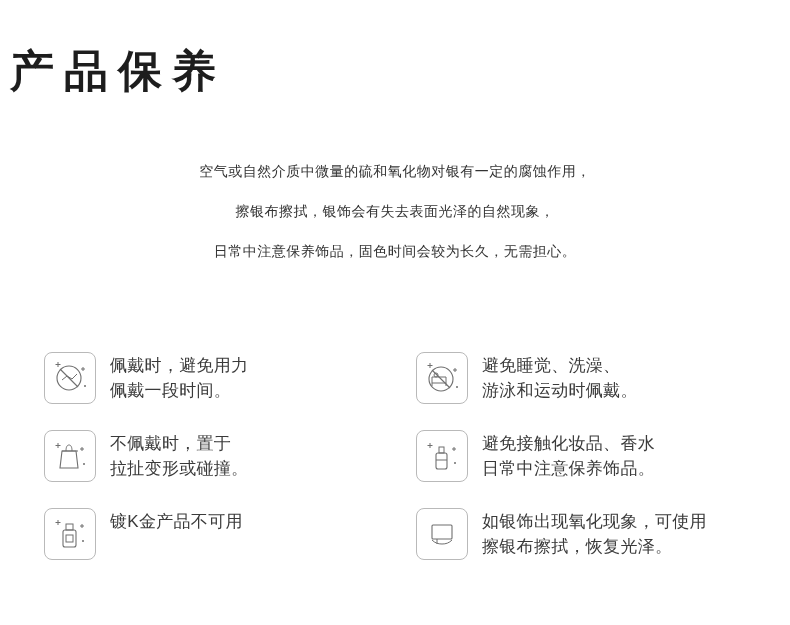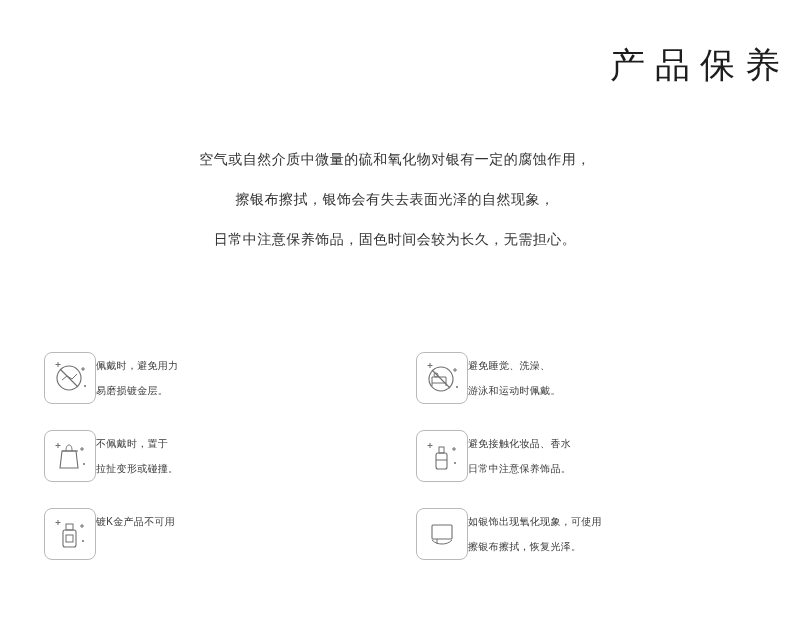--- a/index.html
+++ b/index.html
@@ -16,24 +16,24 @@
   }
   .page {
     position: relative;
     width: 790px;
     height: 625px;
     box-sizing: border-box;
   }
 
   
   .title {
-    text-align: right;
-    font-size: 35px;
+    text-align: left;
+    font-size: 44px;
     letter-spacing: 10px;
-    font-weight: 400;
+    font-weight: 700;
     color: #1d1d1d;
     margin-top: 42px;
     margin-bottom: 0;
     text-indent: 10px;
   }
 
   
   .intro {
     margin-top: 50px;
     text-align: center;
@@ -70,21 +70,22 @@
     box-sizing: border-box;
   }
   .tip-icon svg {
     position: absolute;
     top: 0;
     left: 0;
     width: 50px;
     height: 50px;
   }
   .tip-text {
-    font-size: 10px;
+    margin-left: 14px;
+    font-size: 17px;
     line-height: 25px;
     color: #3a3a3a;
     padding-top: 1px;
     letter-spacing: 0.3px;
   }
   .tip-text span {
     display: block;
     white-space: nowrap;
   }
 </style>
@@ -109,21 +110,21 @@
           <circle cx="24" cy="25" r="12"></circle>
           <line x1="15" y1="16" x2="33" y2="34"></line>
           <path d="M17 27 l5 -4 l5 3 l5 -5" stroke-width="1"></path>
           <path d="M13 9 l0 5 M10.5 11.5 l5 0" stroke-width="1"></path>
           <path d="M38 14 l0 4 M36 16 l4 0" stroke-width="1"></path>
           <circle cx="40" cy="33" r="1" fill="#6f6f6f" stroke="none"></circle>
         </svg>
       </div>
       <div class="tip-text">
         <span>佩戴时，避免用力</span>
-        <span>易磨损镀金层。</span>
+        <span>佩戴一段时间。</span>
       </div>
     </div>
 
     <div class="tip">
       <div class="tip-icon">
         <svg viewBox="0 0 50 50" xmlns="http://www.w3.org/2000/svg" fill="none" stroke="#6f6f6f" stroke-width="1.1">
           <circle cx="24" cy="26" r="12"></circle>
           <line x1="15" y1="17" x2="33" y2="35"></line>
           <path d="M15 30 l0 -6 l14 0 l0 6 z" stroke-width="1"></path>
           <path d="M15 30 l0 3 M29 30 l0 3" stroke-width="1"></path>

